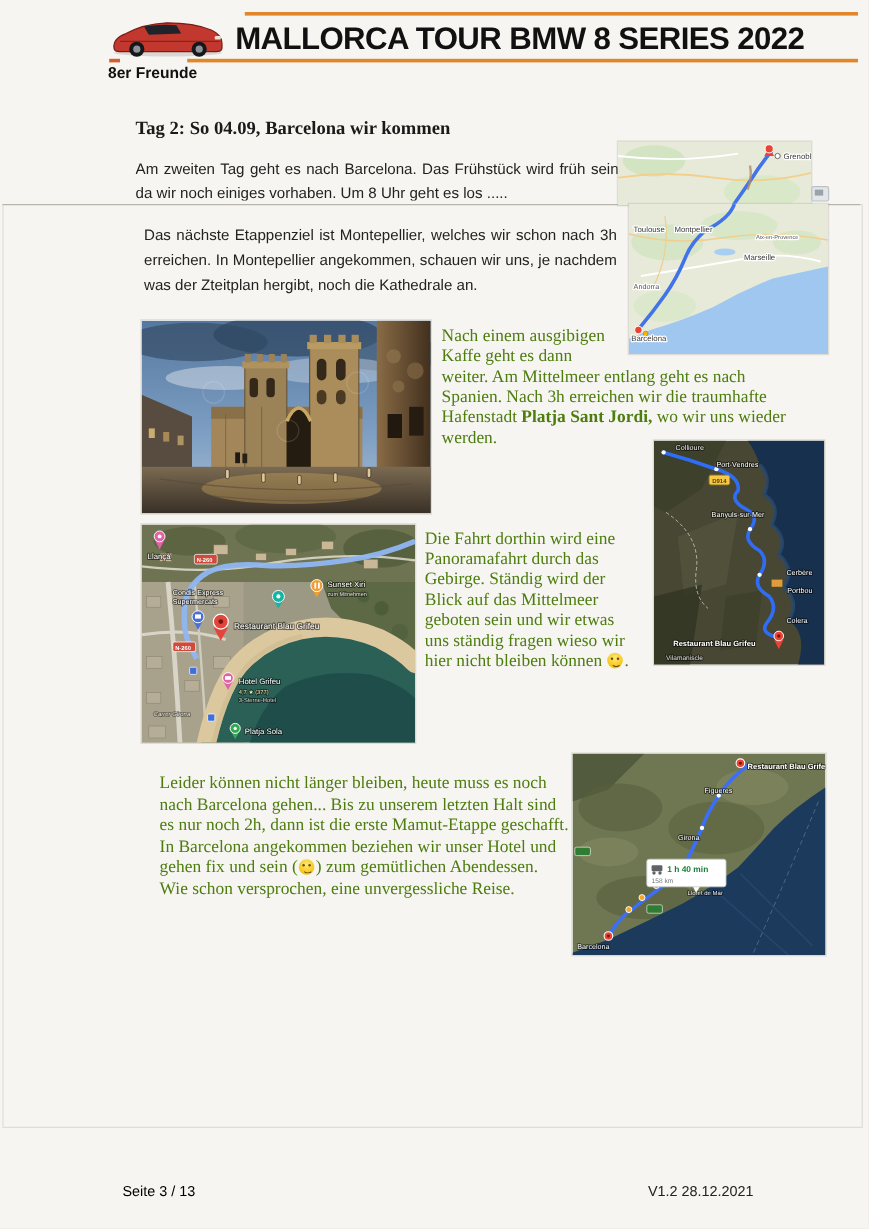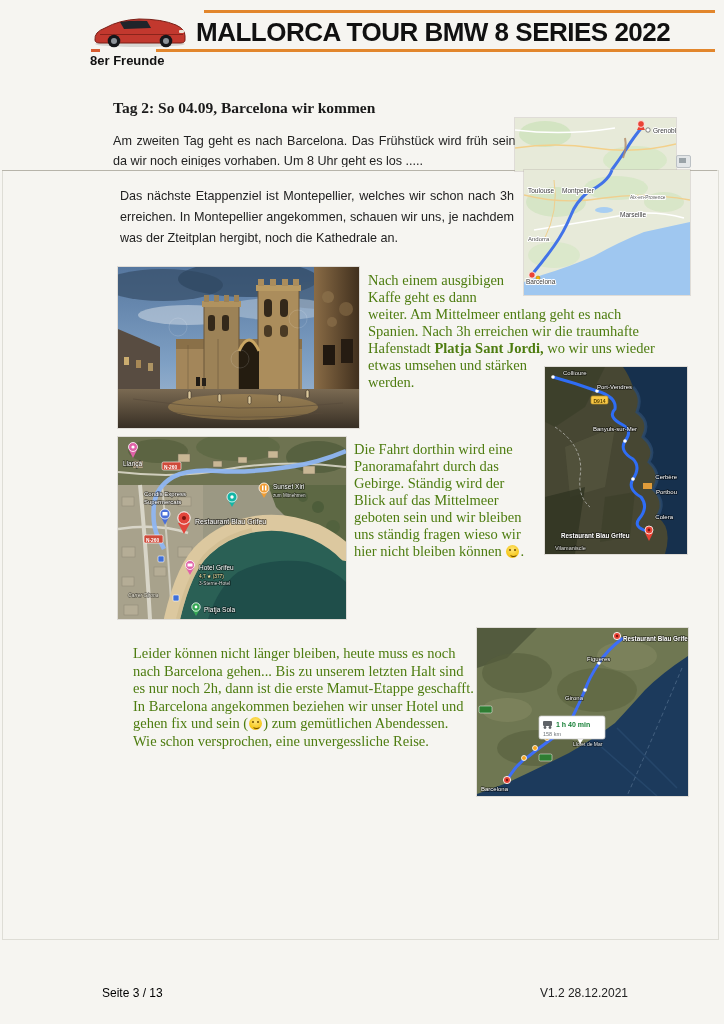--- a/index.html
+++ b/index.html
@@ -82,30 +82,29 @@
     <div class="jl">erreichen. In Montepellier angekommen, schauen wir uns, je nachdem</div>
     <div>was der Zteitplan hergibt, noch die Kathedrale an.</div>
   </div>
 
   <div class="serif-par" style="left:368px;top:272px;">
     <span class="ln">Nach einem ausgibigen</span>
     <span class="ln">Kaffe geht es dann</span>
     <span class="ln">weiter. Am Mittelmeer entlang geht es nach</span>
     <span class="ln">Spanien. Nach 3h erreichen wir die traumhafte</span>
     <span class="ln"><span>Hafenstadt </span><b>Platja Sant Jordi,</b><span> wo wir uns wieder</span></span>
-    <span class="ln">etwas umsehen und stärken</span>
     <span class="ln">werden.</span>
   </div>
 
   <div class="serif-par" style="left:354px;top:441px;">
     <span class="ln">Die Fahrt dorthin wird eine</span>
     <span class="ln">Panoramafahrt durch das</span>
     <span class="ln">Gebirge. Ständig wird der</span>
     <span class="ln">Blick auf das Mittelmeer</span>
-    <span class="ln">geboten sein und wir bleiben</span>
+    <span class="ln">geboten sein und wir etwas</span>
     <span class="ln">uns ständig fragen wieso wir</span>
     <span class="ln"><span>hier nicht bleiben können </span><span class="smiley"></span><span>.</span></span>
   </div>
 
   <div class="serif-par" style="left:133px;top:645px;line-height:17.5px;">
     <span class="ln">Leider können nicht länger bleiben, heute muss es noch</span>
     <span class="ln">nach Barcelona gehen... Bis zu unserem letzten Halt sind</span>
     <span class="ln">es nur noch 2h, dann ist die erste Mamut-Etappe geschafft.</span>
     <span class="ln">In Barcelona angekommen beziehen wir unser Hotel und</span>
     <span class="ln"><span>gehen fix und sein (</span><span class="smiley"></span><span>) zum gemütlichen Abendessen.</span></span>

